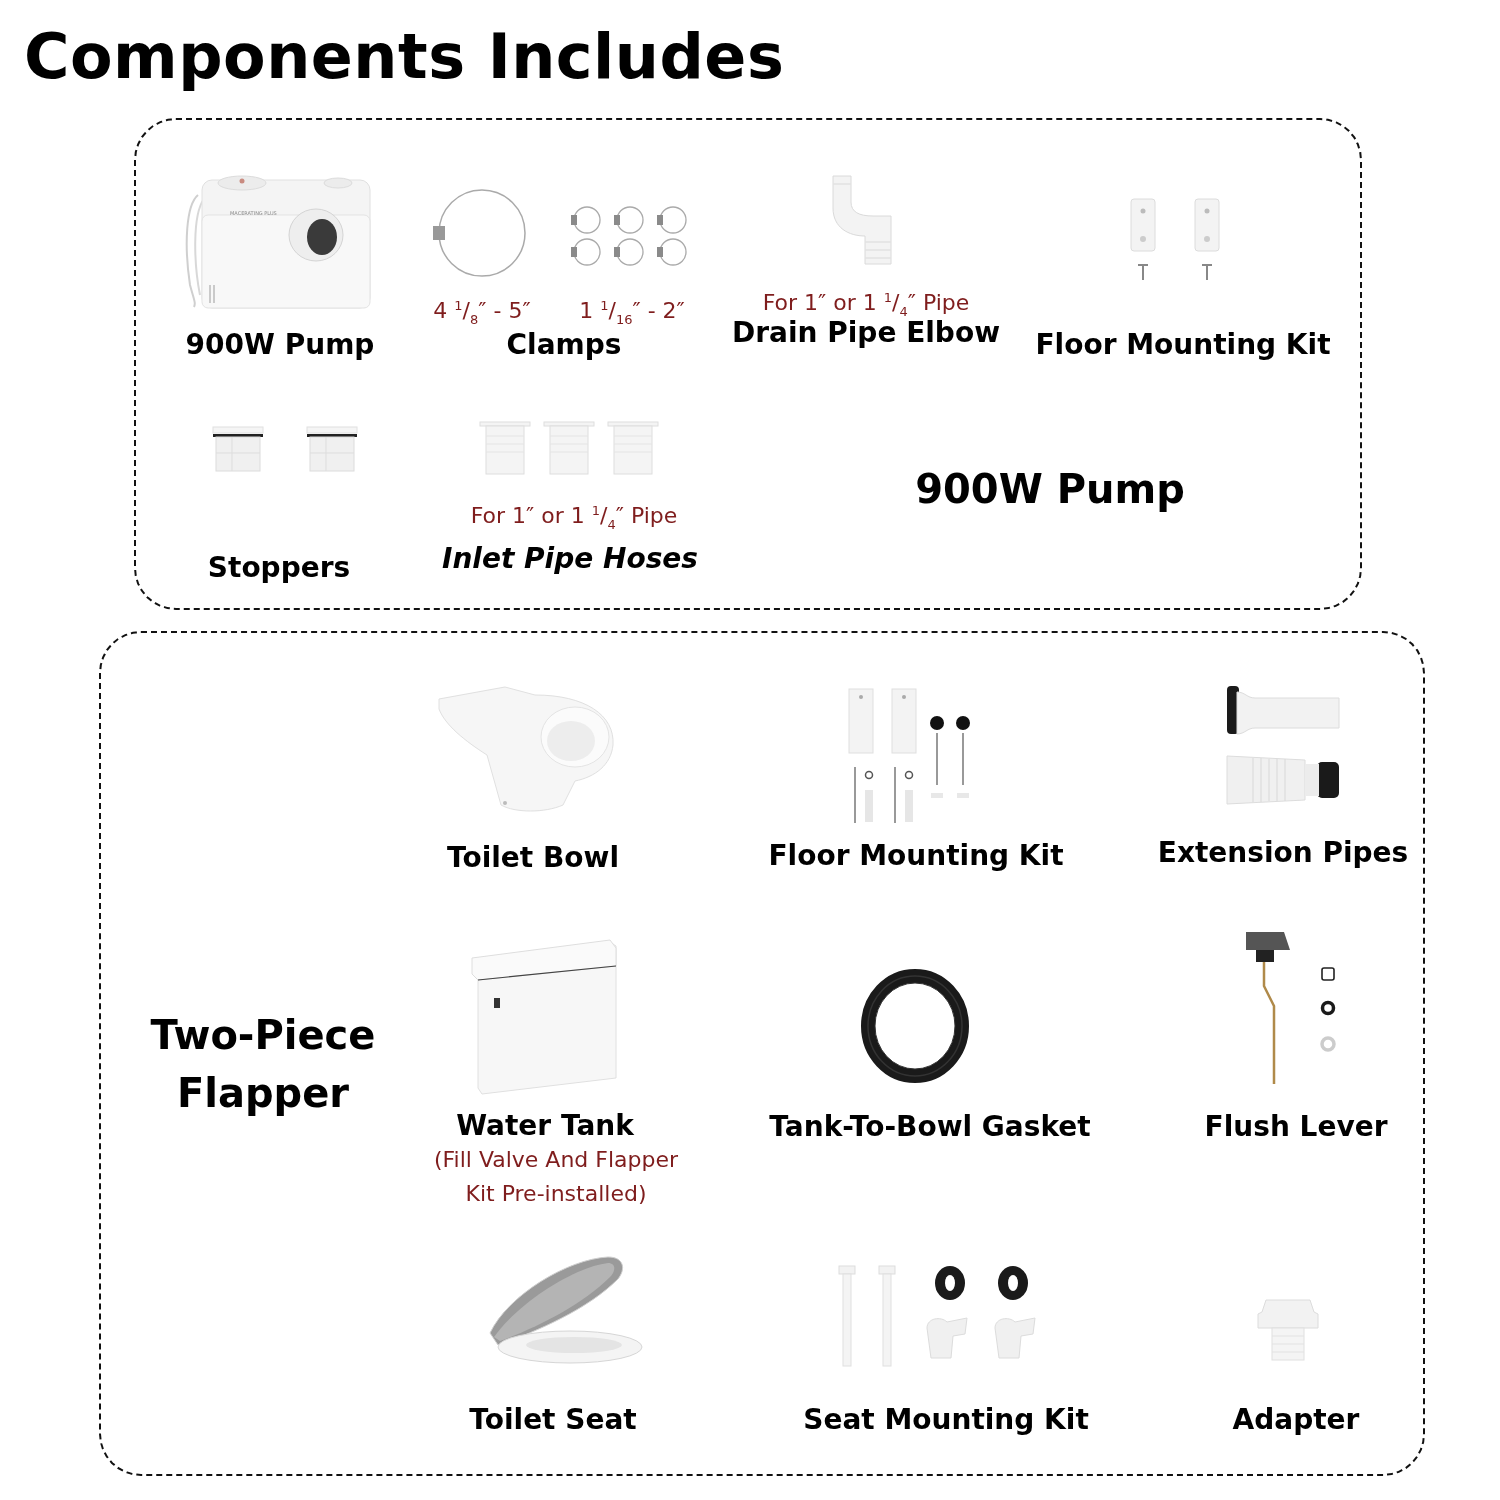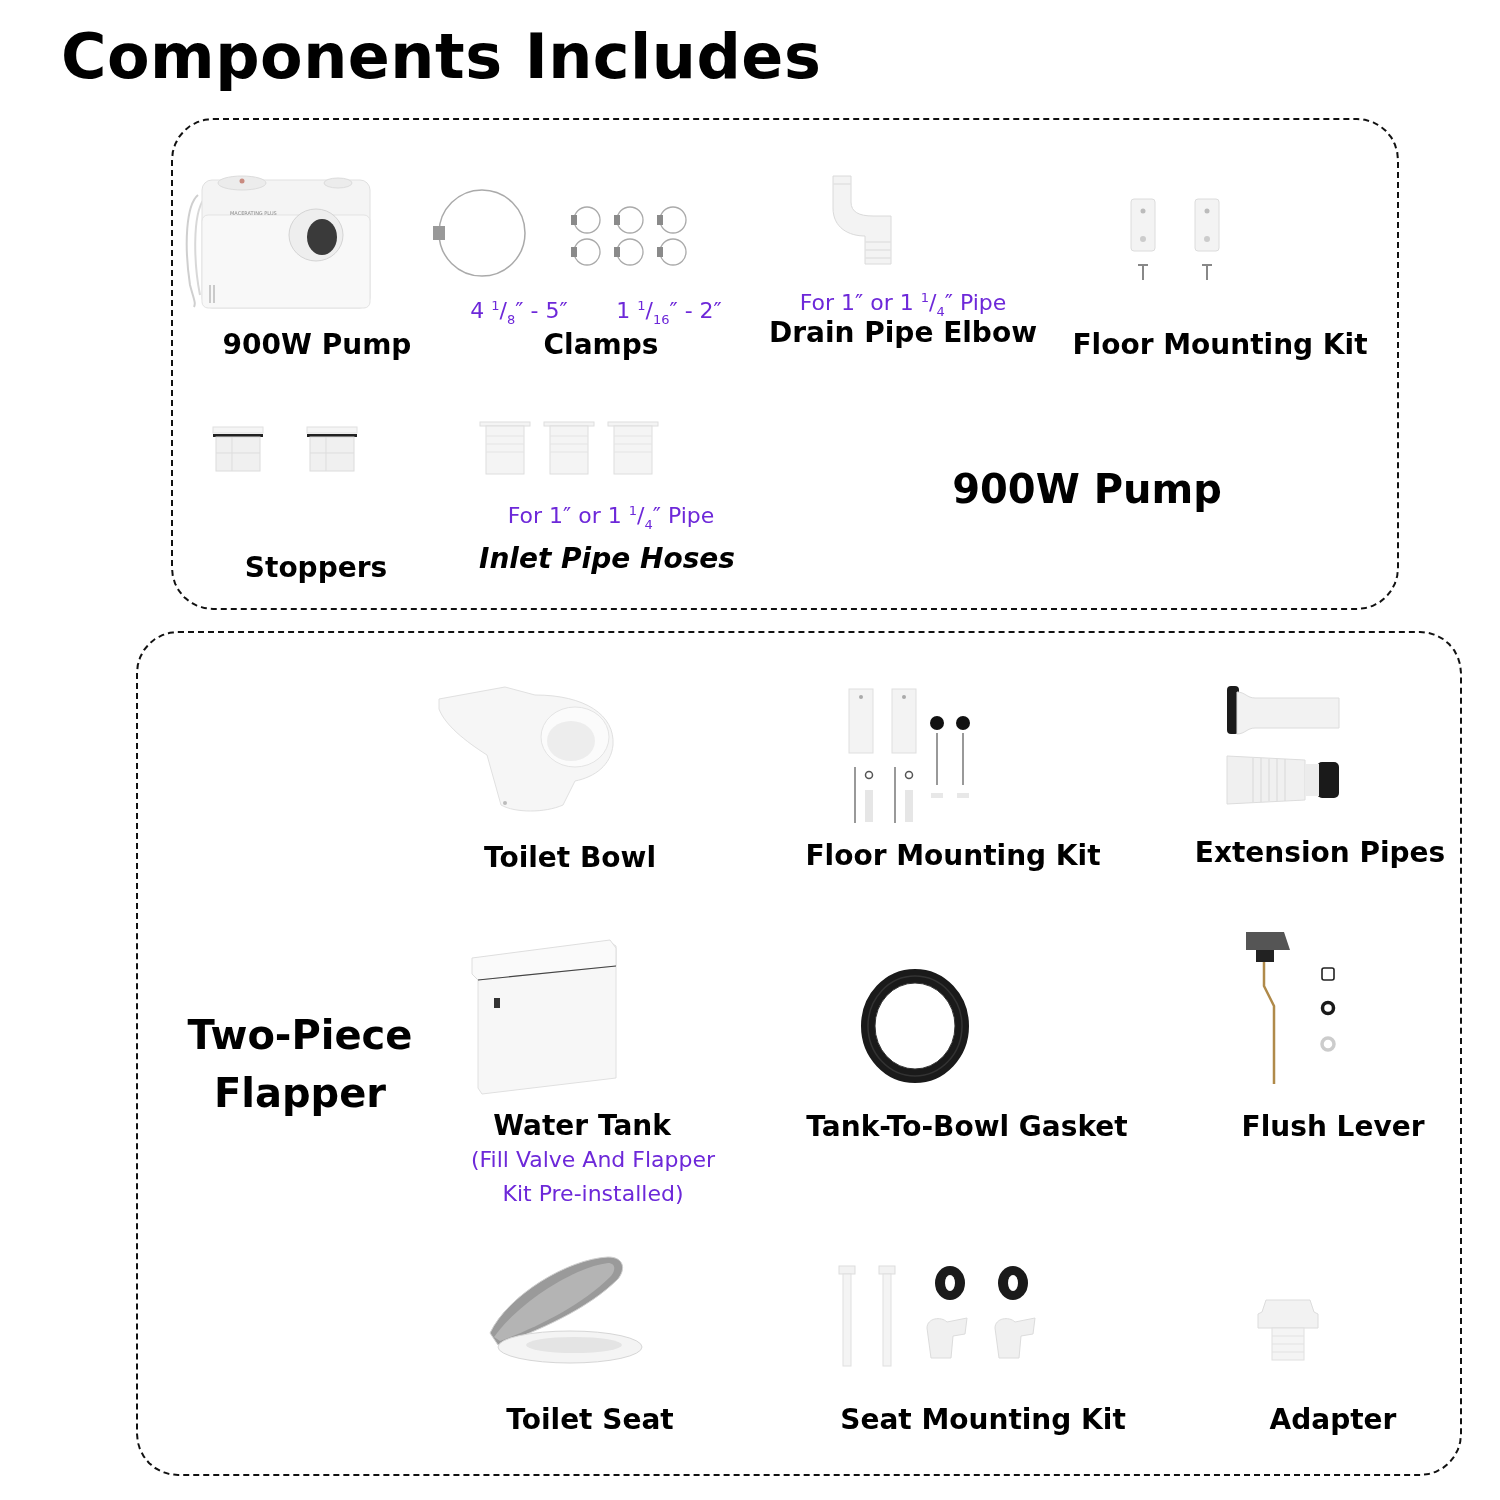--- a/index.html
+++ b/index.html
@@ -1,24 +1,24 @@
 <!DOCTYPE html>
 <html><head>
 <meta charset="utf-8">
 <style>
   html, body { margin: 0; padding: 0; background: #ffffff; }
   body { width: 1500px; height: 1500px; position: relative; overflow: hidden;
          font-family: "DejaVu Sans", "Liberation Sans", sans-serif; color: #000; }
-  .abs { position: absolute; margin-left: 37px; }
+  .abs { position: absolute; }
   .title { left: 24px; top: 18px; font-size: 62px; font-weight: bold; letter-spacing: 0.5px; line-height: 78px; }
   .box { border: 2.5px dashed #111; border-radius: 42px; box-sizing: border-box; }
   .box1 { left: 134px; top: 118px; width: 1228px; height: 492px; }
   .box2 { left: 99px; top: 631px; width: 1326px; height: 845px; }
   .lbl { font-weight: bold; font-size: 28px; text-align: center; white-space: nowrap; line-height: 34px; }
-  .sub { font-size: 22px; text-align: center; white-space: nowrap; line-height: 28px; color: #6d28d9; }
+  .sub { font-size: 22px; text-align: center; white-space: nowrap; line-height: 28px; color: #7f1d1d; }
   .sub sup, .sub sub { font-size: 13px; }
   .big { font-weight: bold; font-size: 40px; text-align: center; line-height: 58px; }
   .center { transform: translateX(-50%); }
   svg { position: absolute; overflow: visible; }
 </style>
 </head>
 <body>
 
 <div class="abs title">Components Includes</div>
 

